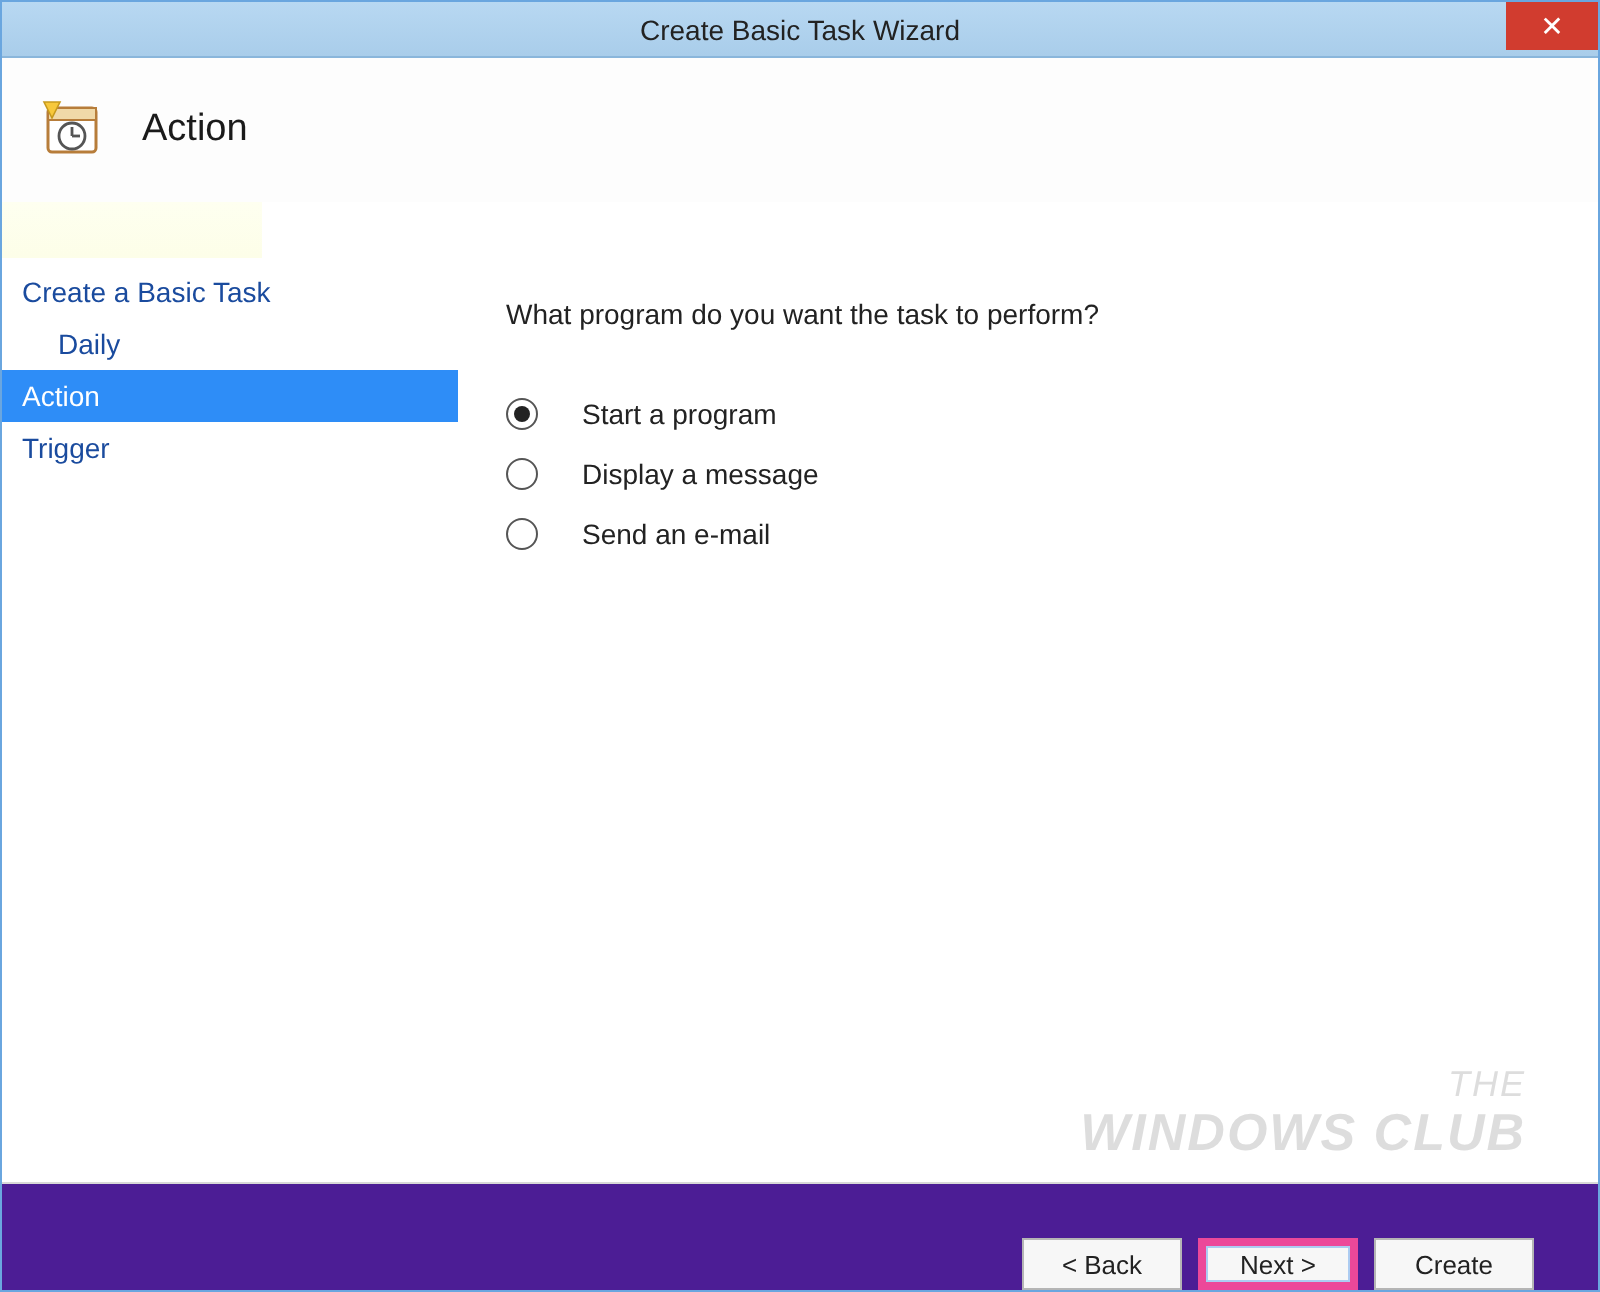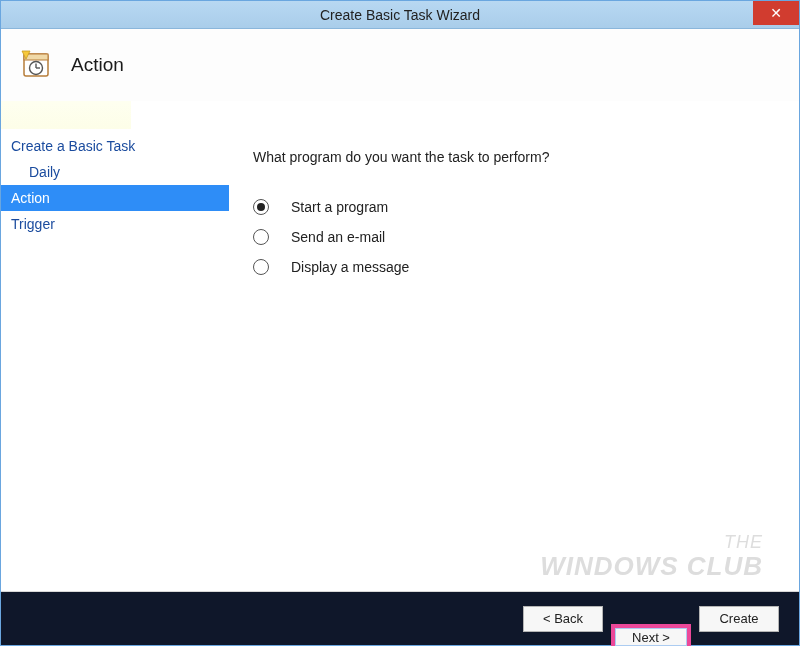--- a/index.html
+++ b/index.html
@@ -133,25 +133,25 @@
     text-align: right;
     pointer-events:none;
     line-height:1.1;
   }
   .watermark .l1{ font-size:18px; letter-spacing:1px;}
   .watermark .l2{ font-size:26px; font-weight:600; letter-spacing:1px;}
   .footer {
     height: 54px;
     border-top: 1px solid #d8d8d8;
     display: flex;
-    align-items: center;
+    align-items: flex-end;
     justify-content: flex-end;
-    padding-right: 20px;
+    padding-right: 32px;
     gap: 8px;
-    background: #0f172a;
+    background: #4c1d95;
   }
   .btn {
     min-width: 80px;
     height: 26px;
     background: #f7f7f7;
     border: 1px solid #b5b5b5;
     font-size: 13px;
     color: #222;
     display:flex; align-items:center; justify-content:center;
     cursor:pointer;
@@ -200,25 +200,25 @@
       </div>
     <div class="content">
       <div class="prompt">What program do you want the task to perform?</div>
       <div id="options">
           <div class="radio-row">
             <span class="radio checked"></span>
             <span>Start a program</span>
           </div>
           <div class="radio-row">
             <span class="radio"></span>
-            <span>Send an e-mail</span>
+            <span>Display a message</span>
           </div>
           <div class="radio-row">
             <span class="radio"></span>
-            <span>Display a message</span>
+            <span>Send an e-mail</span>
           </div>
         </div>
       <div class="watermark">
         <div class="l1">THE</div>
         <div class="l2">WINDOWS CLUB</div>
       </div>
     </div>
   </div>
 
   <div class="footer">

